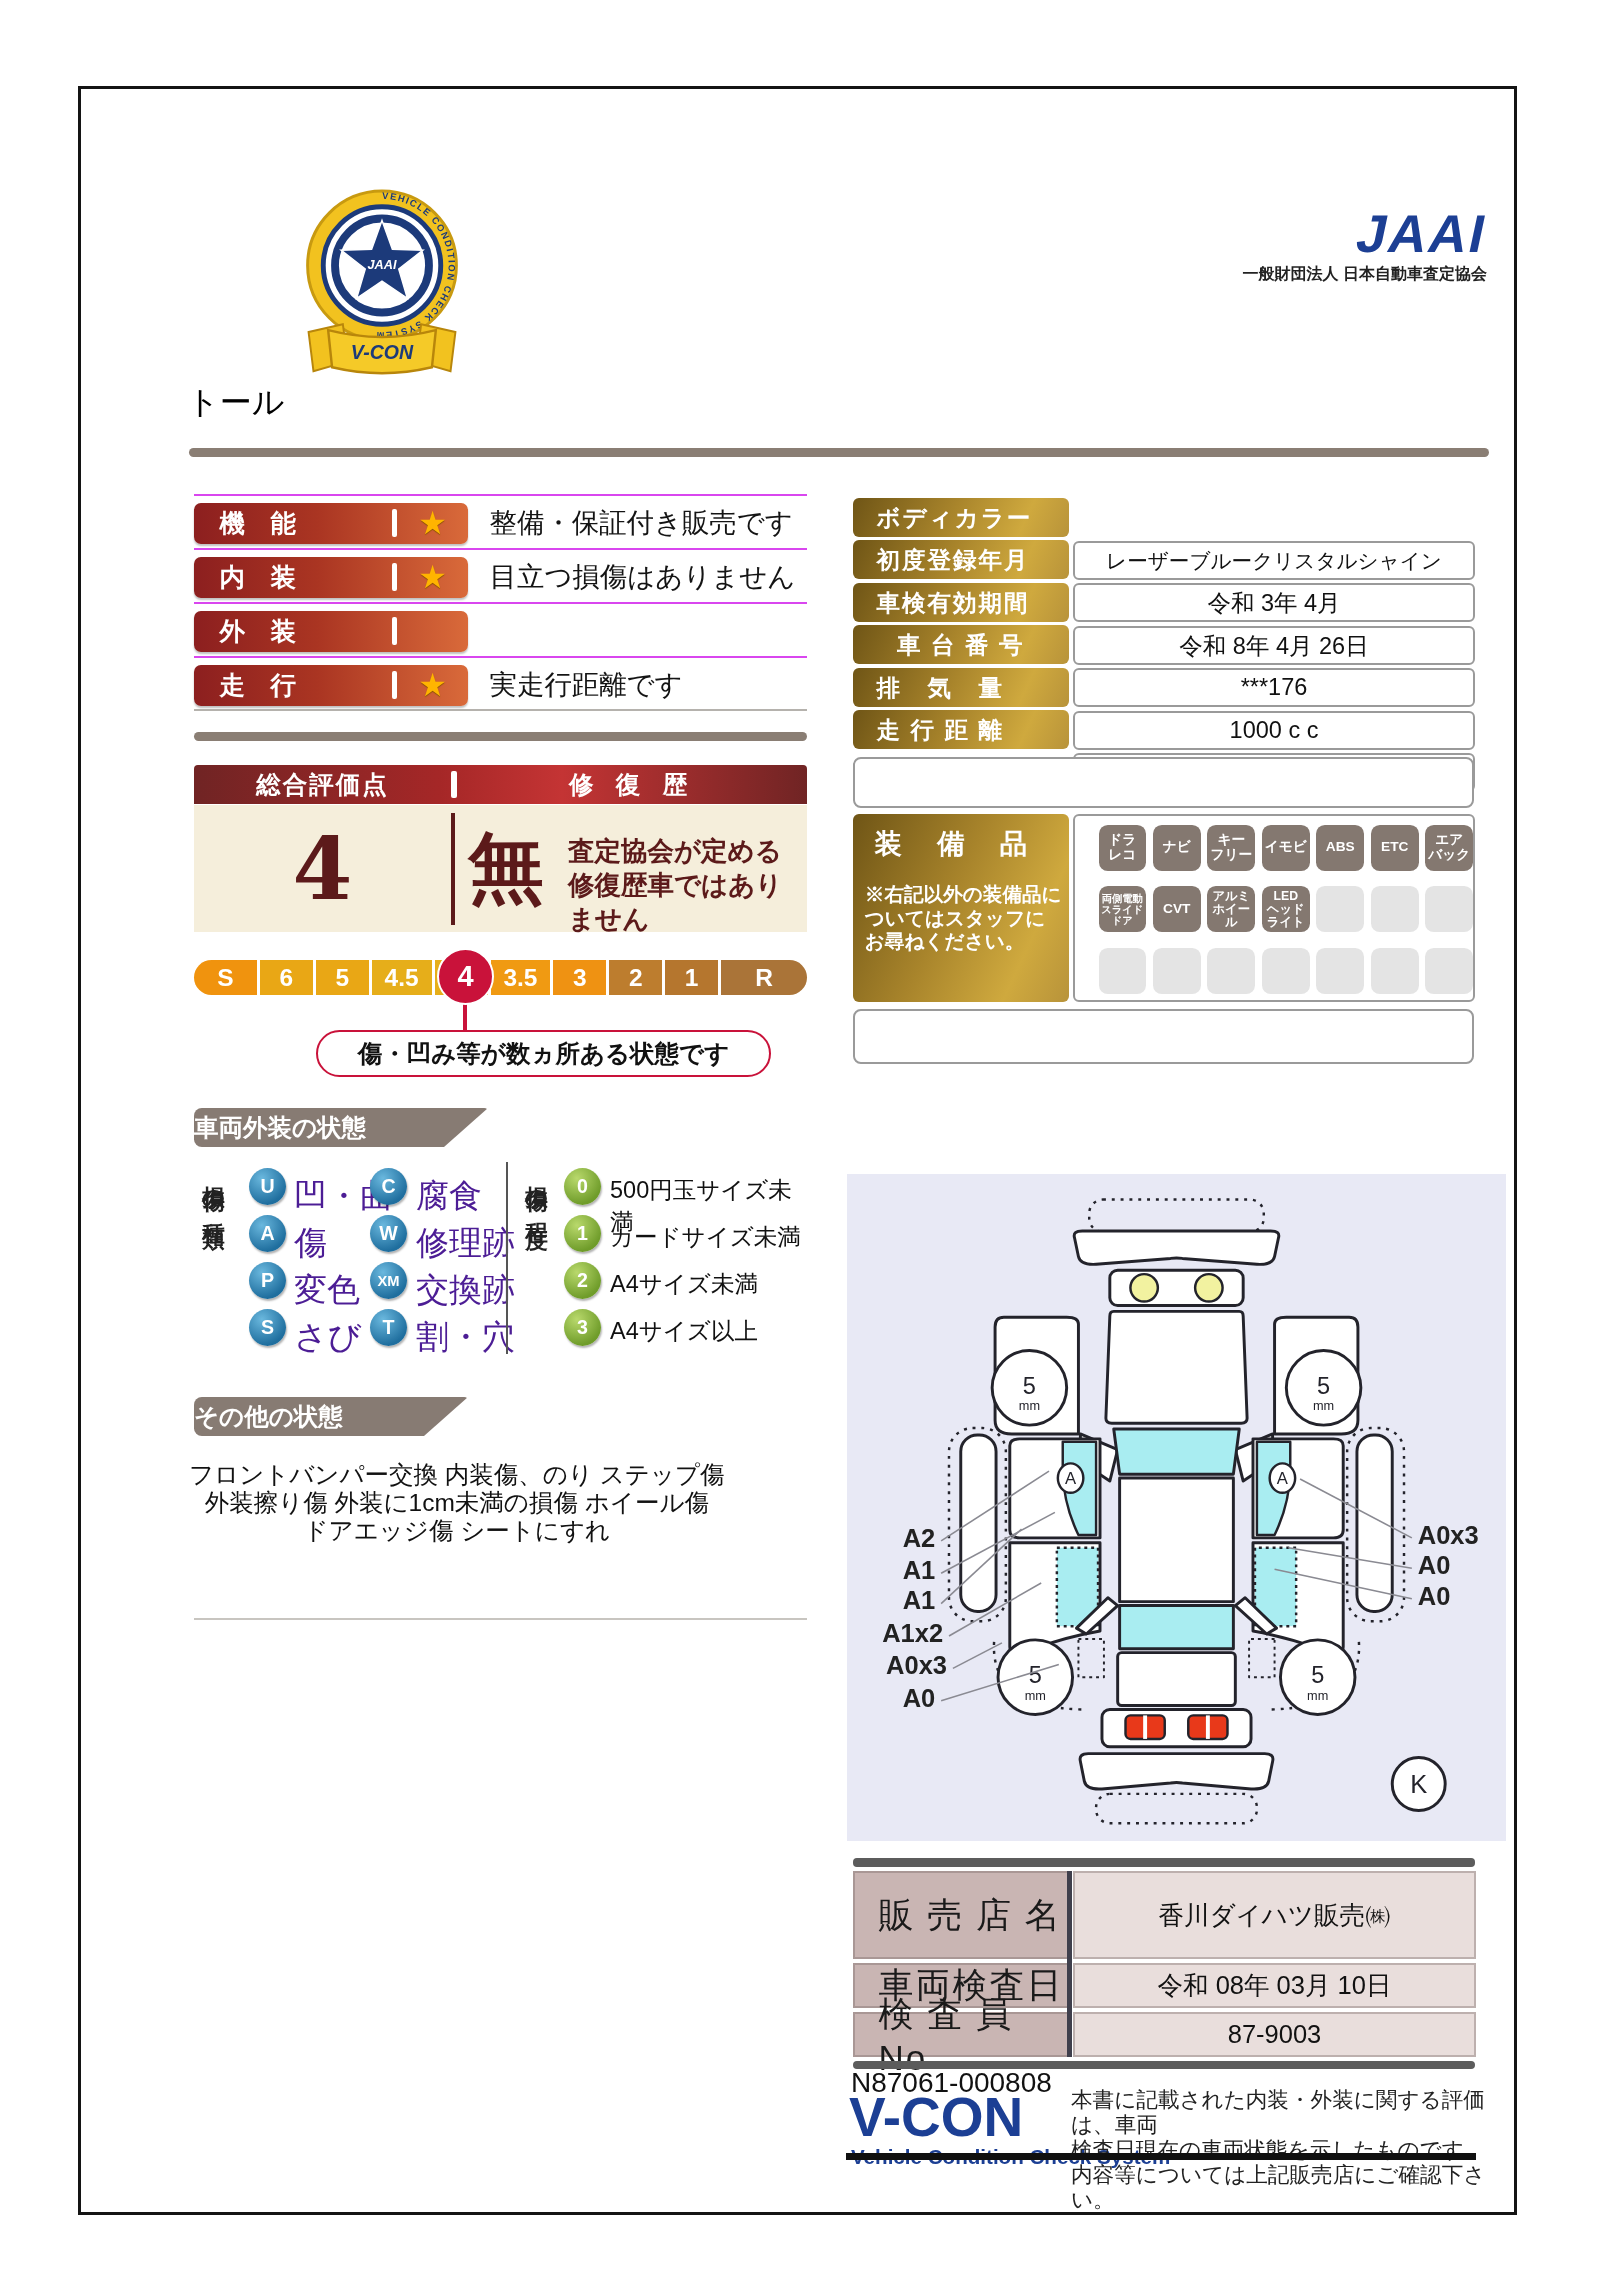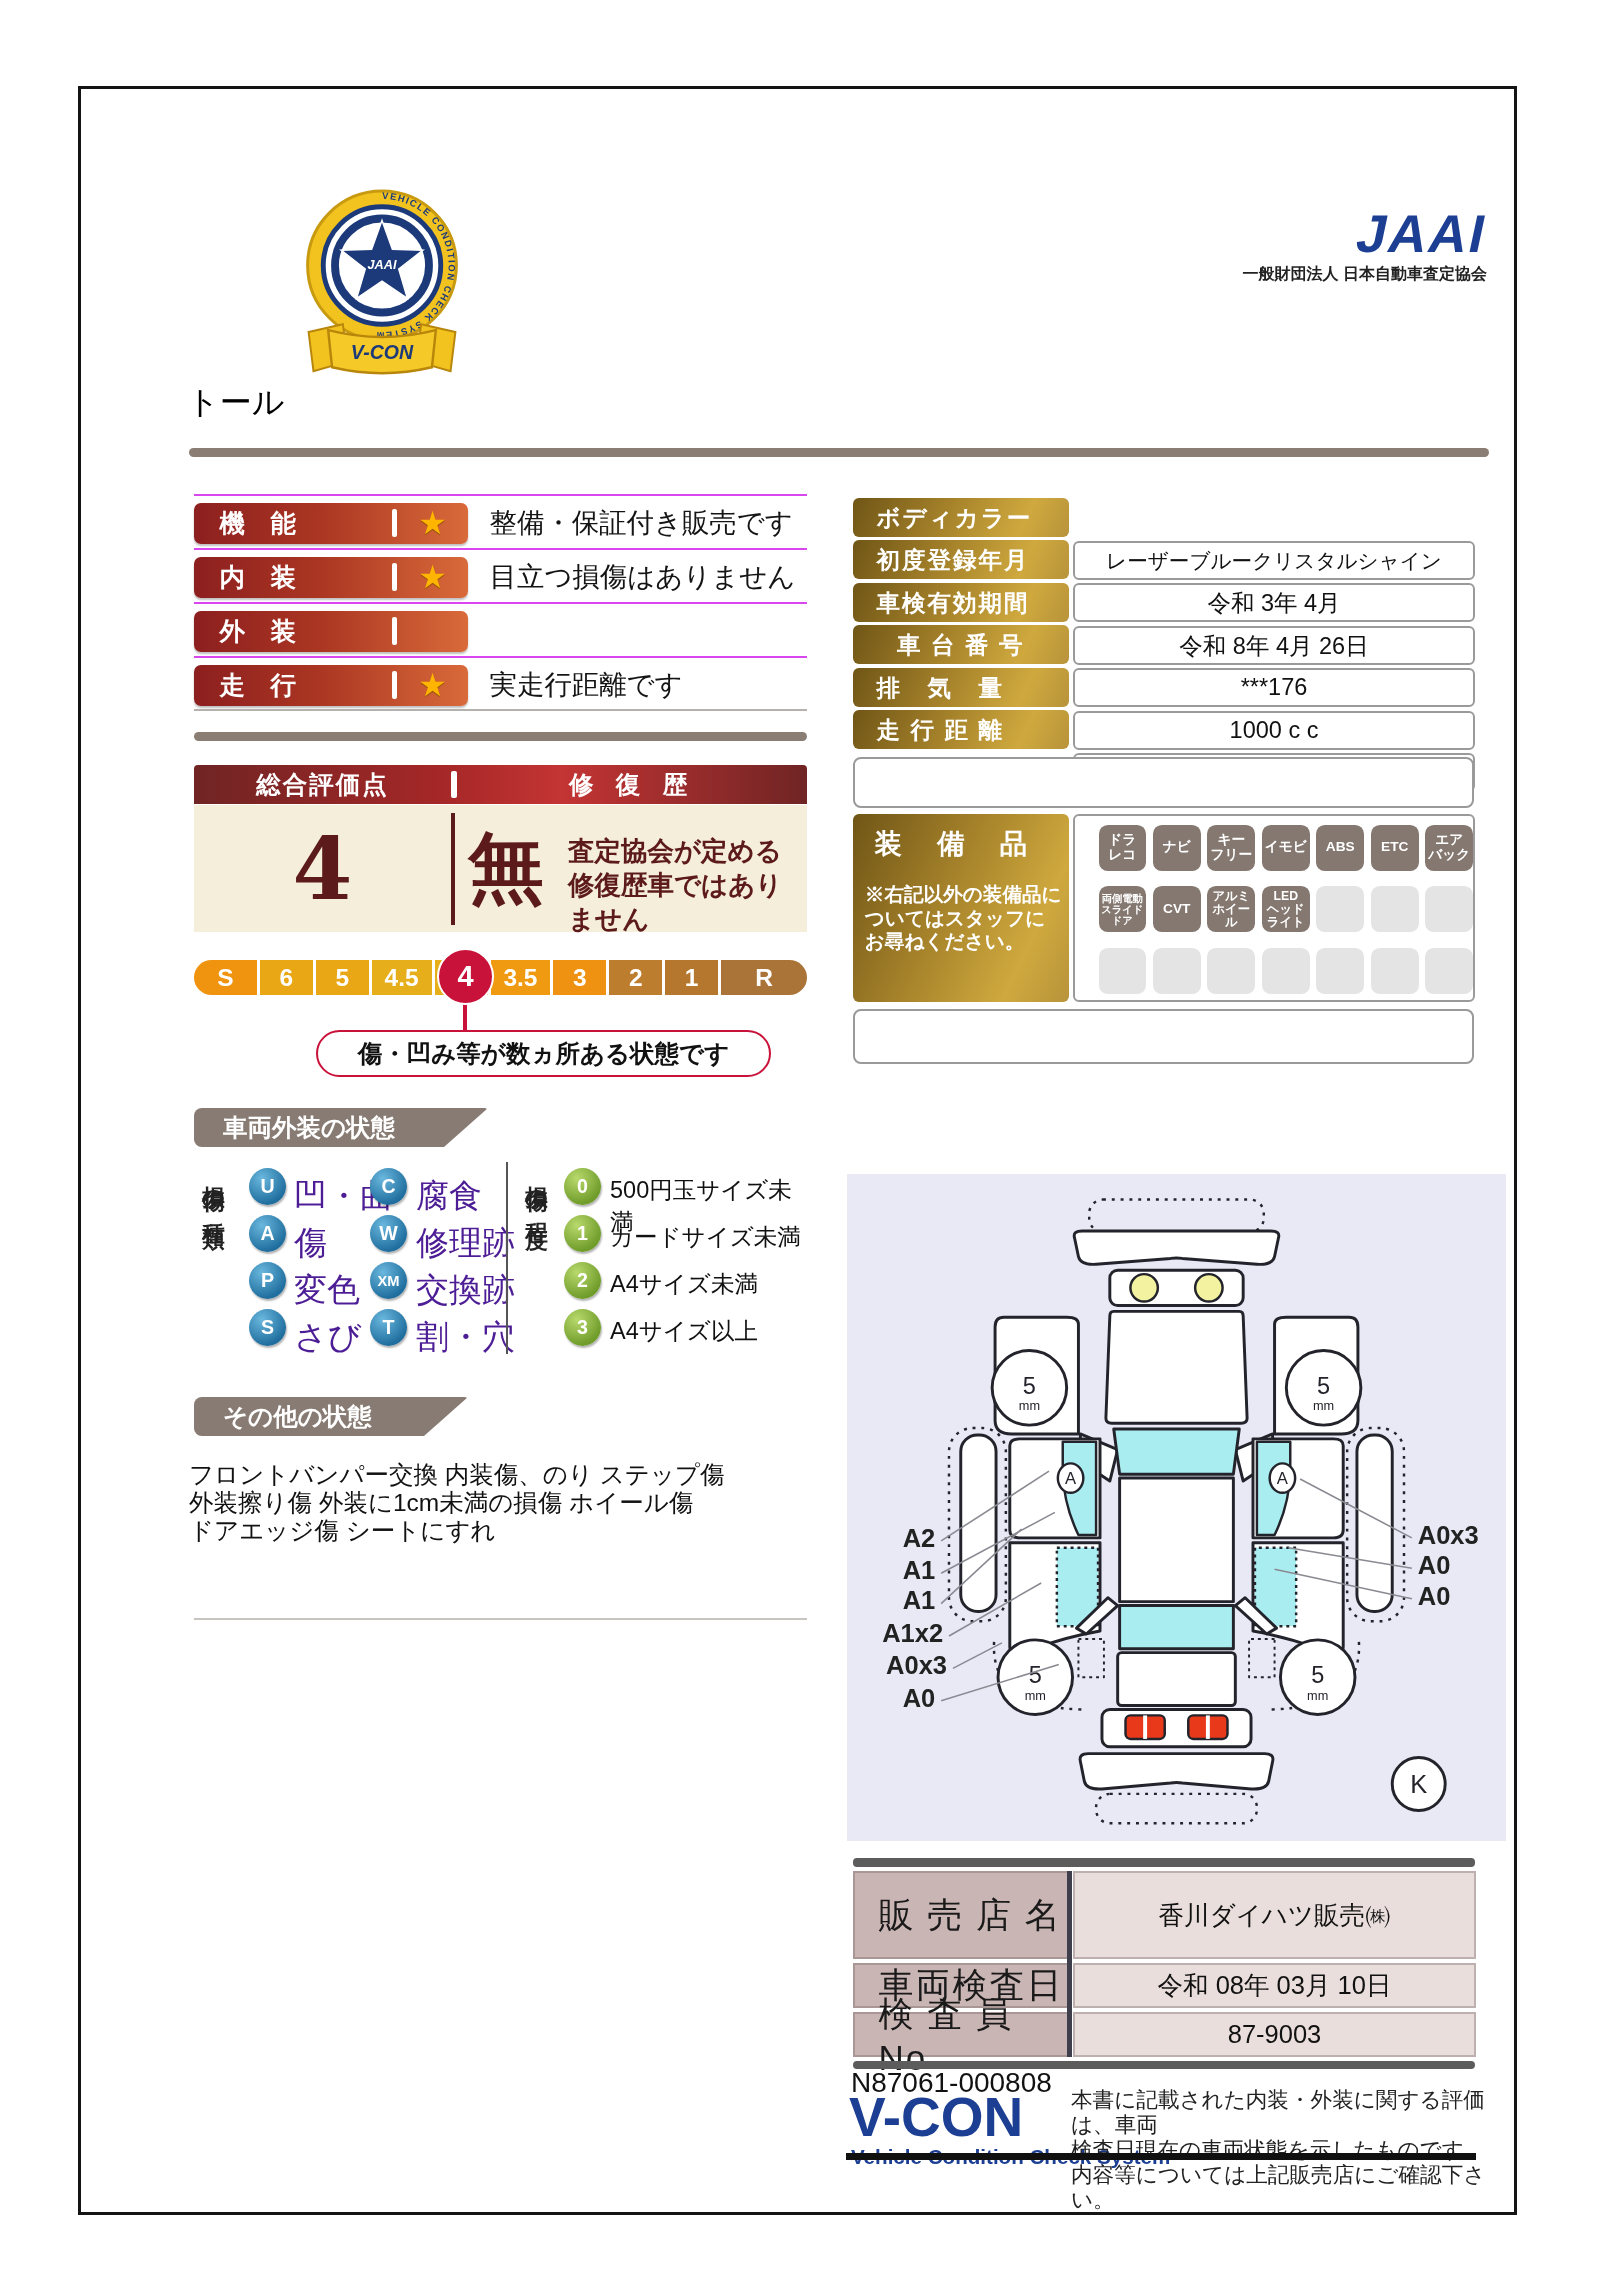--- a/index.html
+++ b/index.html
@@ -71,42 +71,42 @@
   .sel-circle{position:absolute;left:356px;top:859px;width:57px;height:57px;border-radius:50%;
               background:#c9123a;border:2.9px solid #fff;color:#fff;font-weight:700;font-size:29px;
               display:flex;align-items:center;justify-content:center;z-index:3;box-sizing:border-box;}
   .sel-stem{position:absolute;left:382px;top:913px;width:3.9px;height:29px;background:#c9123a;z-index:2;}
   .callout{position:absolute;left:235px;top:941px;width:451px;height:43px;border:2.9px solid #c9123a;
            border-radius:23.5px;background:#fff;display:flex;align-items:center;justify-content:center;
            font-size:24.5px;font-weight:700;color:#111;}
 
   
   .tab{position:absolute;left:113px;height:39px;background:#877b73;color:#fff;font-size:24.5px;
-       font-weight:700;display:flex;align-items:center;padding-left:29px;box-sizing:border-box;
+       font-weight:700;display:flex;align-items:center;box-sizing:border-box;
        border-radius:7.8px 3.9px 0 7.8px;clip-path:polygon(0 0,100% 0,calc(100% - 44px) 100%,0 100%);}
   .tab1{top:1019px;width:294px;}
   .tab2{top:1308px;width:274px;}
 
   
   .legend{position:absolute;left:113px;top:1073px;width:613px;height:196px;}
   .vlabel{position:absolute;writing-mode:vertical-rl;text-orientation:upright;font-size:22.5px;
           font-weight:600;color:#222;letter-spacing:3.9px;}
   .bcircle,.gcircle{position:absolute;width:37px;height:37px;border-radius:50%;color:#fff;
           font-weight:700;font-size:19.6px;display:flex;align-items:center;justify-content:center;
           box-shadow:1px 2px 2px rgba(0,0,0,.3);}
   .bcircle{background:radial-gradient(circle at 35% 28%,#6ab8de,#1f6e9e 72%);}
   .gcircle{background:radial-gradient(circle at 35% 28%,#b9d96c,#6f9c2a 72%);}
   .bcircle.xs{font-size:14.7px;}
   .klabel{position:absolute;font-size:33px;color:#4c1d95;}
   .glabel{position:absolute;font-size:23.5px;color:#111;}
   .ldiv{position:absolute;left:312px;top:0;width:2px;height:192px;background:#555;}
 
   
   .other-text{position:absolute;left:108px;top:1372px;font-size:24.5px;line-height:28px;
-              color:#111;font-weight:500;}
+              color:#111;font-weight:500;text-align:center;}
   .left-endline{position:absolute;left:113px;top:1529px;width:613px;height:2px;background:#c8c5c0;}
 
   
   .gold{background:linear-gradient(115deg,#6f5516,#a8842b 45%,#cfa93e 78%,#b8933a);
         color:#fff;font-weight:700;border-radius:5.9px;box-sizing:border-box;}
   .d-label{position:absolute;left:772px;width:216px;height:39px;display:flex;align-items:center;
            padding-left:23.5px;letter-spacing:2px;font-size:23.5px;}
   .d-value{position:absolute;left:992px;width:402px;height:39px;background:#fff;
            border:2px solid #9a9a9a;border-radius:5.9px;display:flex;align-items:center;
            justify-content:center;font-size:23.5px;color:#111;box-sizing:border-box;margin-top:43px;}

